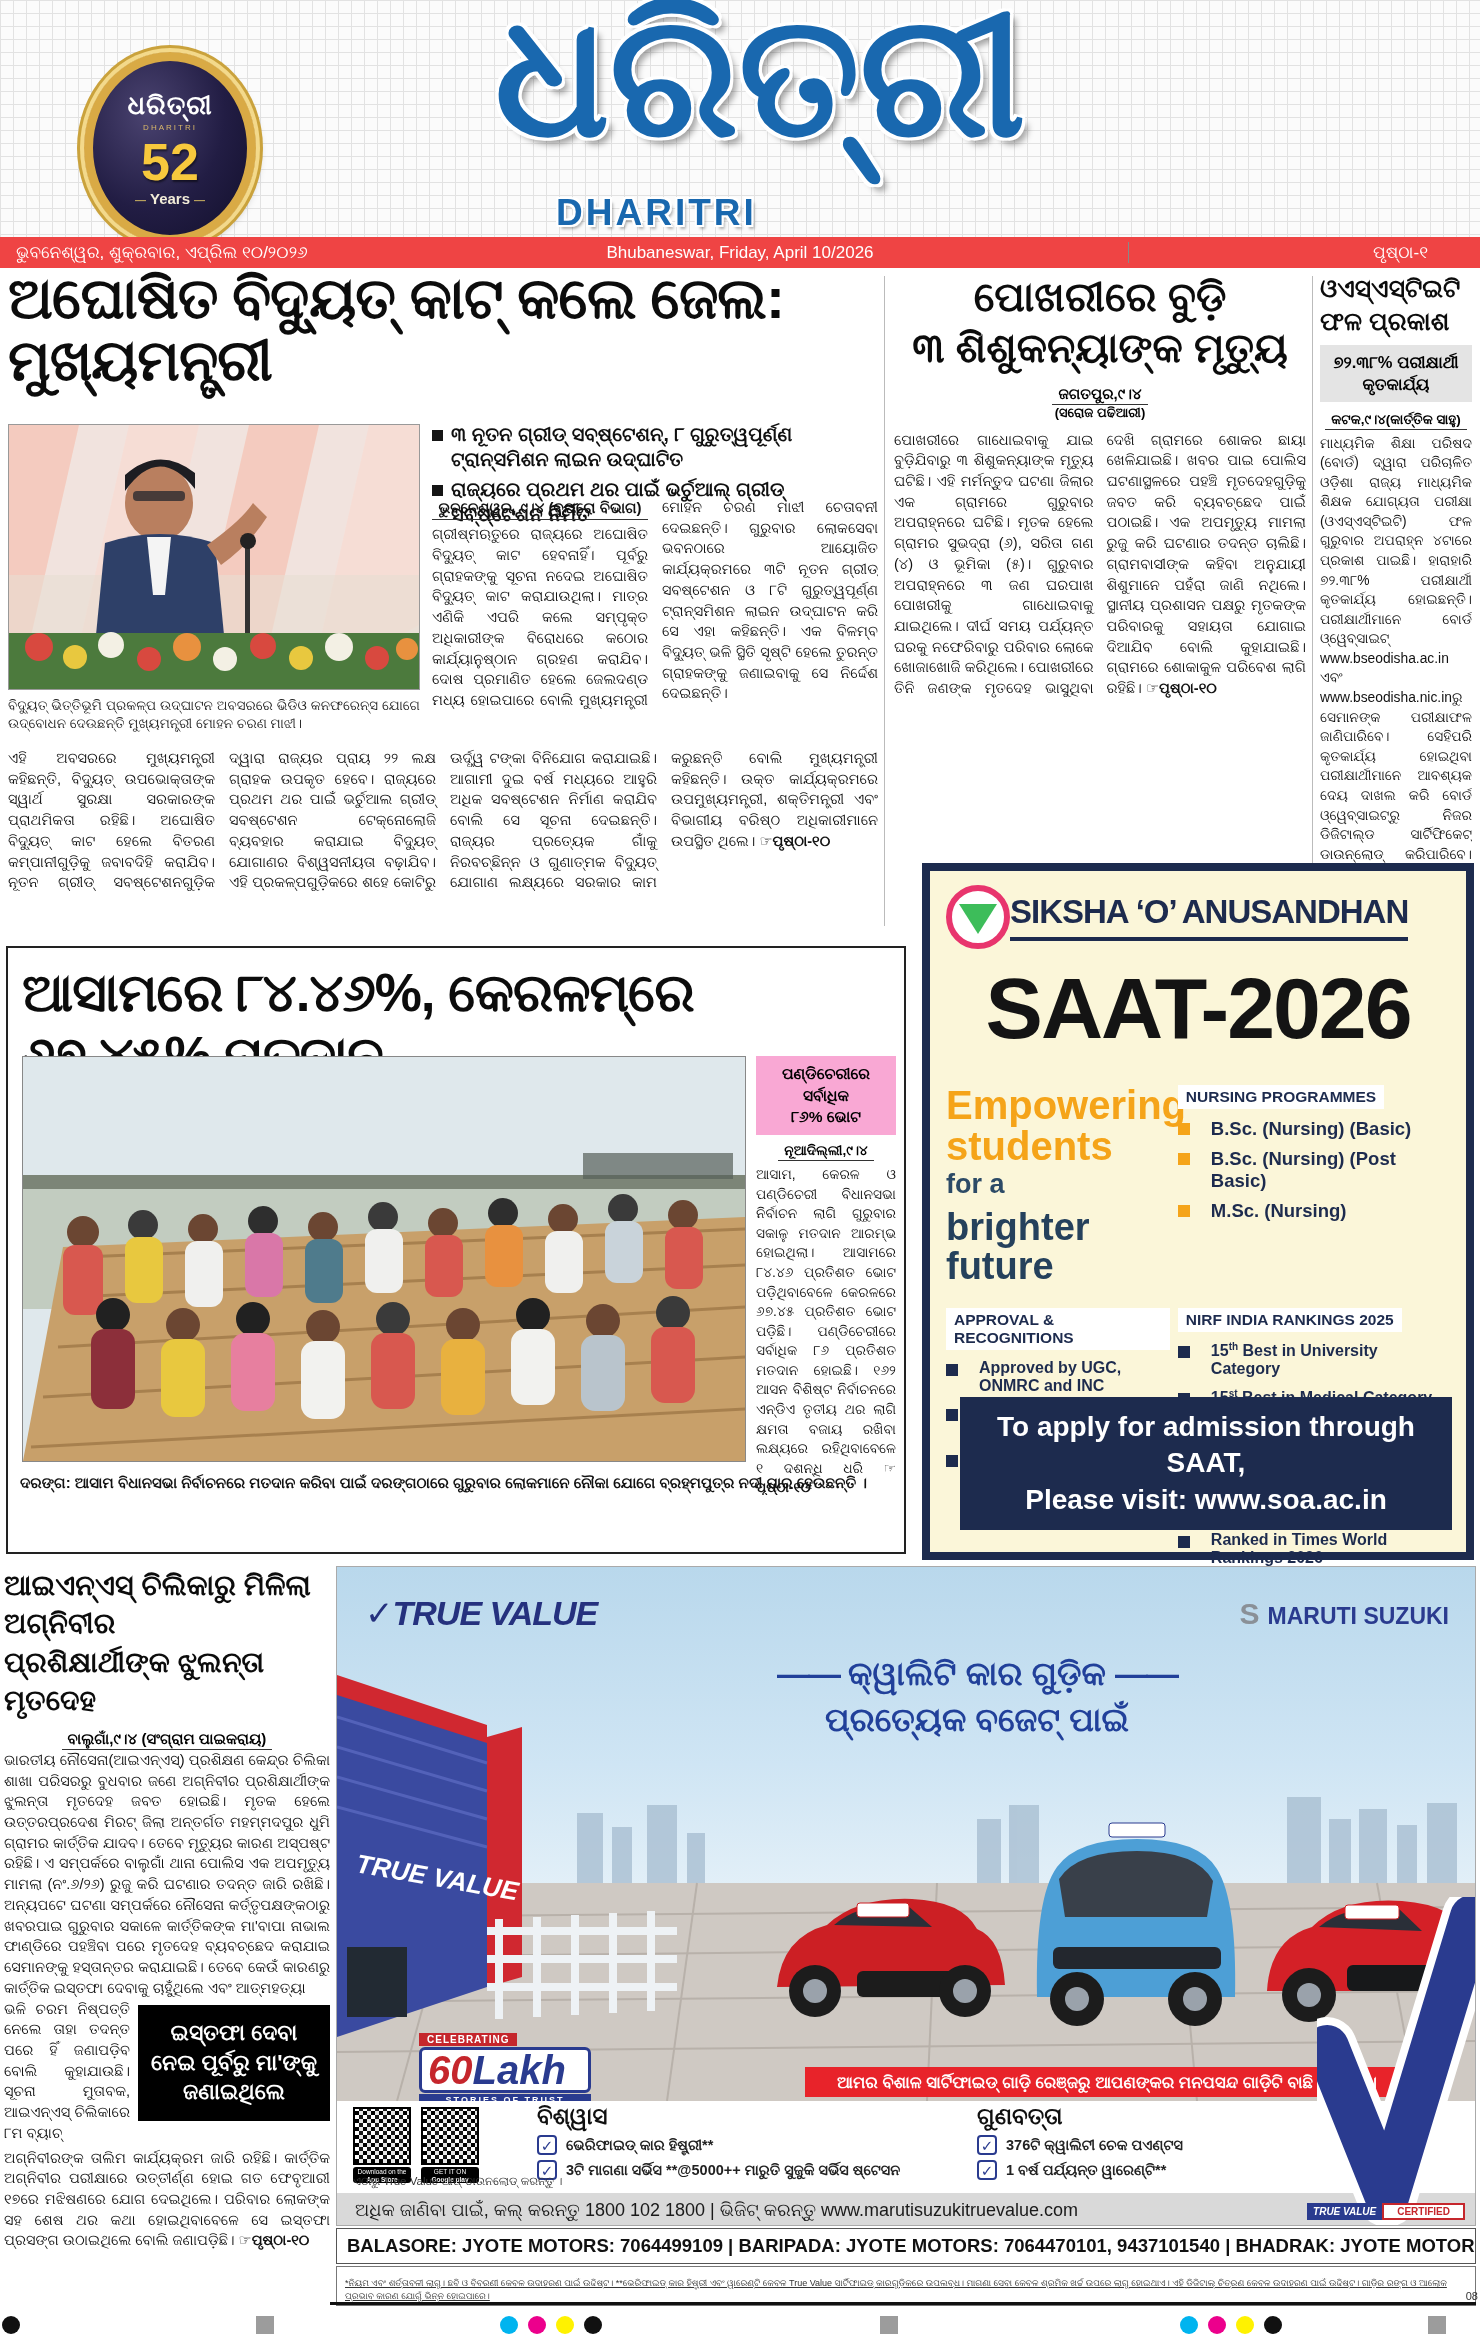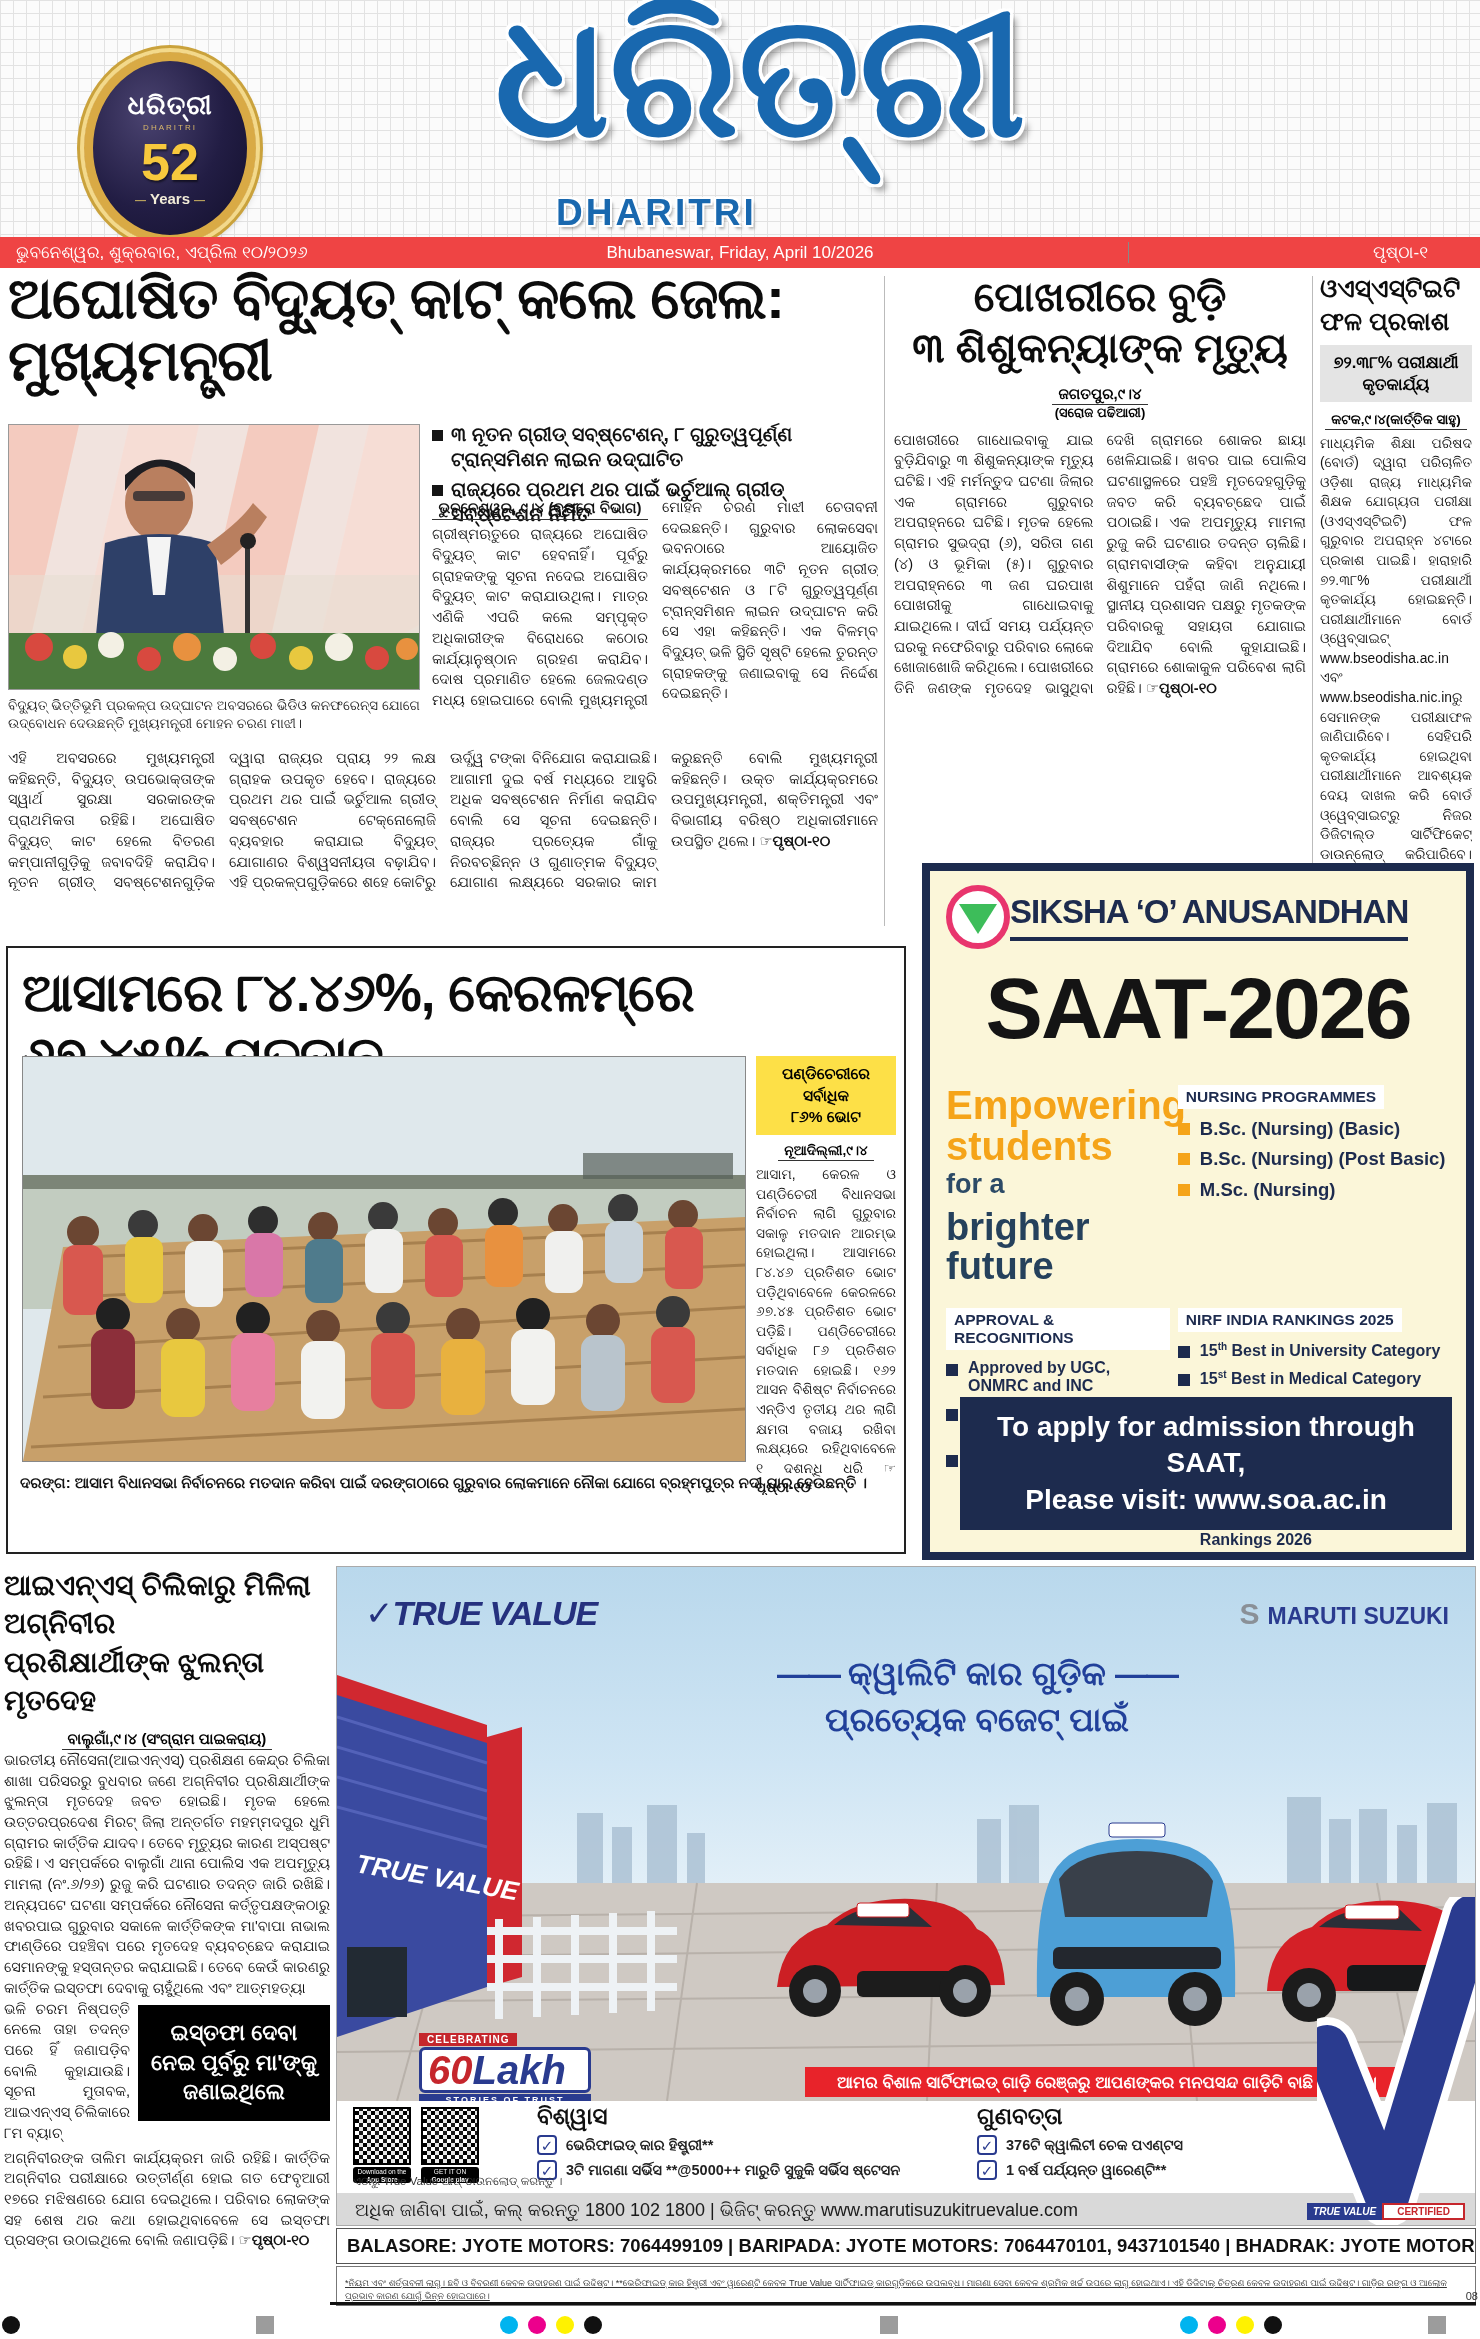--- a/index.html
+++ b/index.html
@@ -70,42 +70,42 @@
   .osstet-h { font-size:25px; font-weight:800; line-height:1.3; color:#0c0c0c; }
   .osstet-box { margin-top:8px; background:#e4e4e4; padding:6px 4px; text-align:center; font-size:16.5px; font-weight:800; line-height:1.35; }
   .osstet-byline { text-align:center; margin-top:8px; }
   .osstet-body { margin-top:4px; height:440px; overflow:hidden; font-size:13.8px; }
 
   
   .votebox { position:absolute; left:6px; top:946px; width:900px; height:608px; border:2px solid #222; background:#fff; }
   .vote-h { position:absolute; left:14px; top:14px; width:872px; font-size:53px; font-weight:800; letter-spacing:-1px; color:#0c0c0c; }
   .vote-photo { position:absolute; left:14px; top:108px; width:724px; height:406px; border:1px solid #888; }
   .vote-right { position:absolute; left:748px; top:108px; width:140px; }
-  .vote-gray { background:#fde047; padding:7px 4px; text-align:center; font-size:15.5px; font-weight:800; line-height:1.4; }
+  .vote-gray { background:#f9a8d4; padding:7px 4px; text-align:center; font-size:15.5px; font-weight:800; line-height:1.4; }
   .vote-byline { text-align:center; margin-top:6px; }
   .vote-body { margin-top:4px; font-size:13.8px; height:330px; overflow:hidden; }
   .vote-caption { position:absolute; left:12px; top:524px; width:876px; font-size:15px; font-weight:600; color:#111; line-height:1.4; }
 
   
   .saat { position:absolute; left:922px; top:863px; width:552px; height:697px; background:#fbf6d9;
     border:8px solid #1d2b4e; padding:14px 16px; }
   .saat-head { display:flex; align-items:center; gap:0; }
   .saat-logo { width:64px; height:64px; border-radius:50%; background:#fff; border:6px solid #e8356d; position:relative; flex:0 0 64px; }
   .saat-logo .tri { position:absolute; left:50%; top:54%; transform:translate(-50%,-50%);
     width:0; height:0; border-left:19px solid transparent; border-right:19px solid transparent; border-top:30px solid #3dbd5a; }
   .saat-org { font-size:33px; font-weight:800; color:#1d2b4e; border-bottom:4px solid #1d2b4e; padding-bottom:6px; letter-spacing:-1px; }
   .saat-title { text-align:center; font-size:86px; font-weight:800; color:#141414; letter-spacing:-2px; margin-top:16px; line-height:1; }
   .saat-mid { display:flex; margin-top:34px; }
   .saat-tag { width:46%; line-height:1.02; }
   .saat-tag .t1 { color:#f5a419; font-size:40px; font-weight:800; }
   .saat-tag .t3 { color:#2c4a66; font-size:27px; font-weight:600; margin-top:4px; }
   .saat-tag .t4 { color:#25415c; font-size:38px; font-weight:800; margin-top:10px; }
   .saat-col { width:54%; }
   .white-strip { background:#fff; color:#1d2b4e; font-weight:800; font-size:15.5px; padding:3px 8px; display:inline-block; }
-  .saat-item { display:flex; gap:10px; margin-top:9px; font-size:18.5px; font-weight:800; color:#1d2b4e; line-height:1.15; }
+  .saat-item { display:flex; gap:21px; margin-top:9px; font-size:18.5px; font-weight:800; color:#1d2b4e; line-height:1.15; }
   .saat-item .sq { flex:0 0 12px; width:12px; height:12px; margin-top:5px; background:#f5a419; }
   .saat-item.navy .sq { background:#1d2b4e; }
   .saat-item.small { font-size:16px; font-weight:700; }
   .saat-row2 { display:flex; margin-top:22px; }
   .saat-row2 .colL { width:46%; padding-right:8px; }
   .saat-row2 .colR { width:54%; }
   .saat-foot { position:absolute; left:30px; bottom:22px; width:492px; background:#1d2b4e; color:#fff;
     text-align:center; font-size:28px; font-weight:800; padding:12px 6px; line-height:1.3; }
   sup { font-size:10px; }
 

